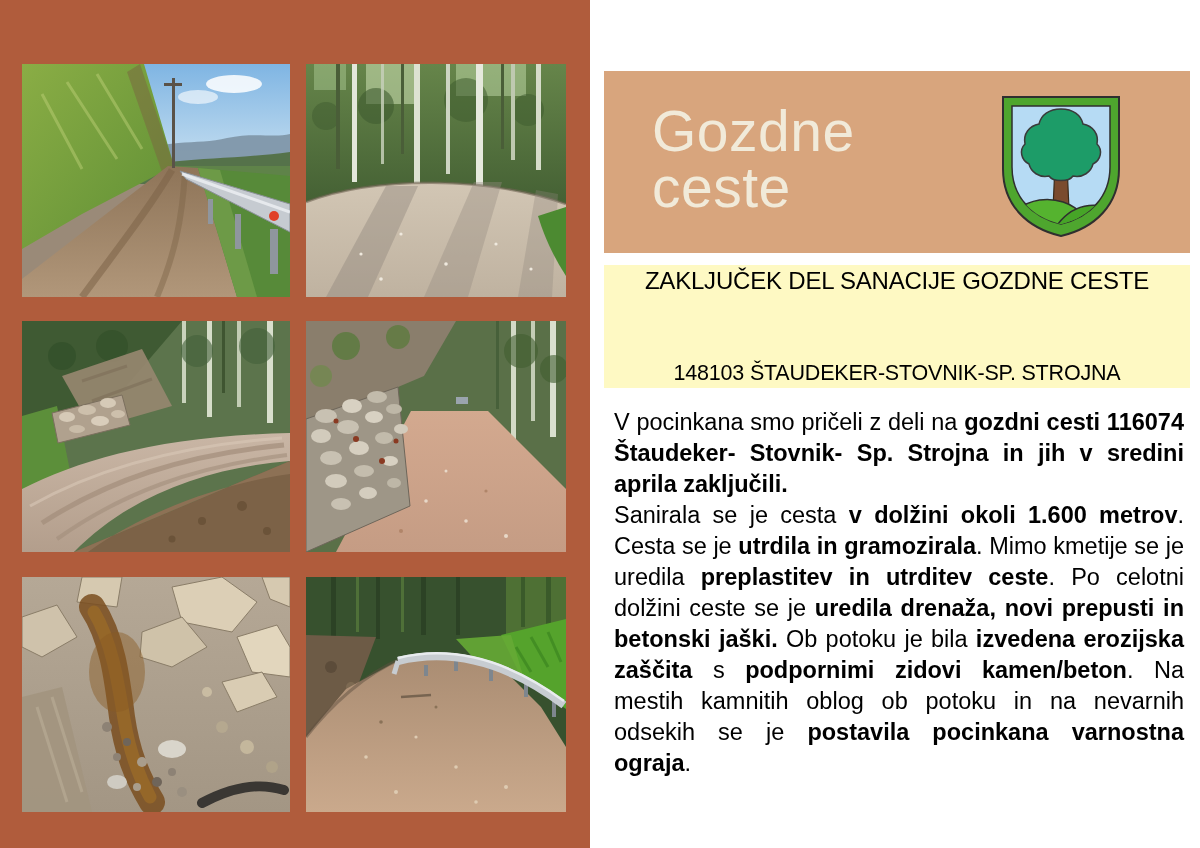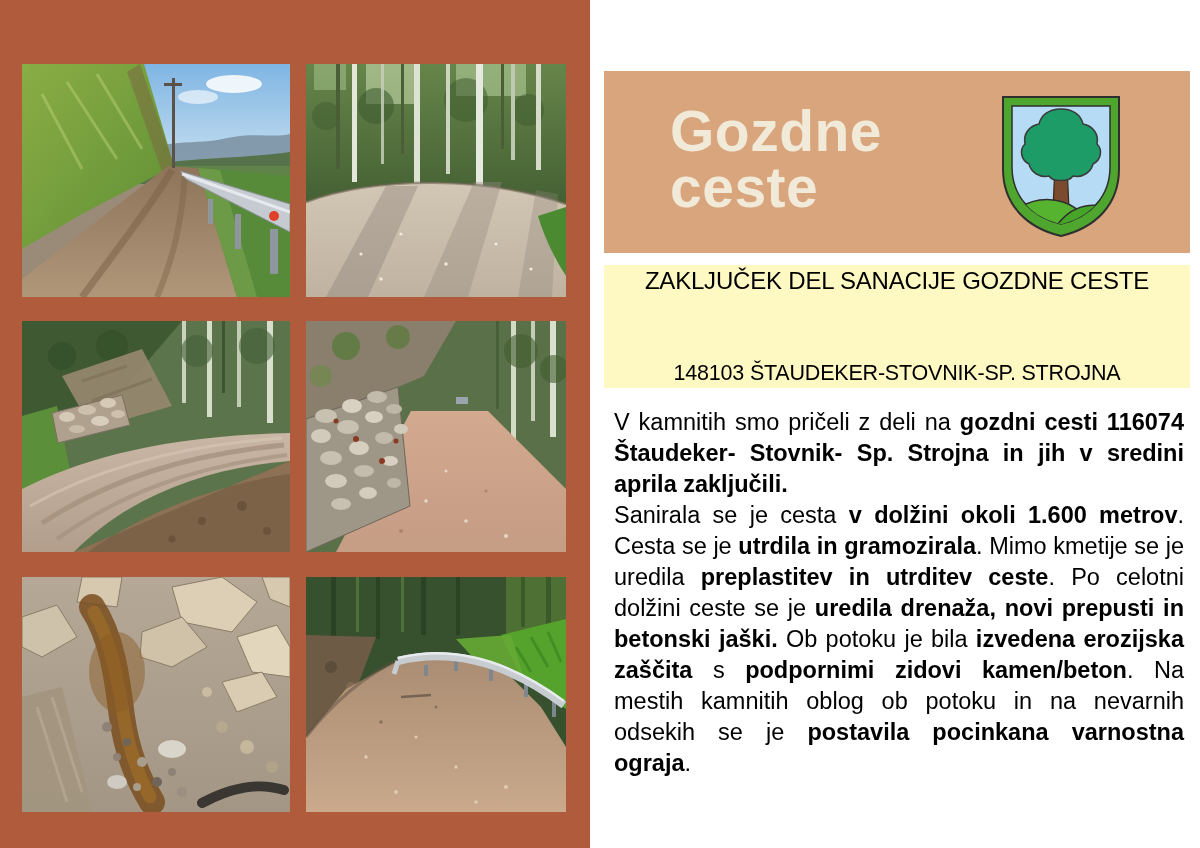--- a/index.html
+++ b/index.html
@@ -11,21 +11,21 @@
   .photo svg{display:block;width:100%;height:100%;}
   .p1{left:22px;top:64px;width:268px;height:233px;}
   .p2{left:306px;top:64px;width:260px;height:233px;}
   .p3{left:22px;top:321px;width:268px;height:231px;}
   .p4{left:306px;top:321px;width:260px;height:231px;}
   .p5{left:22px;top:577px;width:268px;height:235px;}
   .p6{left:306px;top:577px;width:260px;height:235px;}
 
   
   .banner-head{position:absolute;left:604px;top:71px;width:586px;height:182px;background:#d8a57d;}
-  .head-title{position:absolute;left:66px;top:32px;color:#f1ead9;font-size:57px;line-height:56px;letter-spacing:0.5px;font-weight:bold;}
+  .head-title{position:absolute;left:48px;top:32px;color:#f1ead9;font-size:57px;line-height:56px;letter-spacing:0.5px;}
   .coat{position:absolute;left:395px;top:22px;width:124px;height:146px;}
 
   .banner-title{position:absolute;left:604px;top:265px;width:586px;height:123px;background:#fef9c3;
     display:flex;flex-direction:column;justify-content:space-between;align-items:center;color:#000;}
   .title-l1{font-size:24px;line-height:32px;letter-spacing:-0.2px;white-space:nowrap;}
   .title-l2{font-size:21.5px;line-height:29px;letter-spacing:-0.2px;white-space:nowrap;}
 
   .body-text{position:absolute;left:614px;top:407px;width:570px;color:#000;
     font-size:23.5px;line-height:31px;text-align:justify;}
   .body-text p{margin:0;}
@@ -323,17 +323,17 @@
       </svg>
     </div>
   </div>
 
   <div class="banner-title">
     <div class="title-l1">ZAKLJUČEK DEL SANACIJE GOZDNE CESTE</div>
     <div class="title-l2">148103 ŠTAUDEKER-STOVNIK-SP. STROJNA</div>
   </div>
 
   <div class="body-text">
-      <p><span>V kamnitih smo pričeli z deli na </span><span class="b">gozdni cesti 116074 Štaudeker- Stovnik- Sp. Strojna in jih v sredini aprila zaključili.</span></p>
+      <p><span>V pocinkana smo pričeli z deli na </span><span class="b">gozdni cesti 116074 Štaudeker- Stovnik- Sp. Strojna in jih v sredini aprila zaključili.</span></p>
       <p><span>Sanirala se je cesta </span><span class="b">v dolžini okoli 1.600 metrov</span><span>. Cesta se je </span><span class="b">utrdila in gramozirala</span><span>. Mimo kmetije se je uredila </span><span class="b">preplastitev in utrditev ceste</span><span>. Po celotni dolžini ceste se je </span><span class="b">uredila drenaža, novi prepusti in betonski jaški.</span><span> Ob potoku je bila </span><span class="b">izvedena erozijska zaščita</span><span> s </span><span class="b">podpornimi zidovi kamen/beton</span><span>. Na mestih kamnitih oblog ob potoku in na nevarnih odsekih se je </span><span class="b">postavila pocinkana varnostna ograja</span><span>.</span></p>
     </div>
 
 </div>
 
 </body></html>

